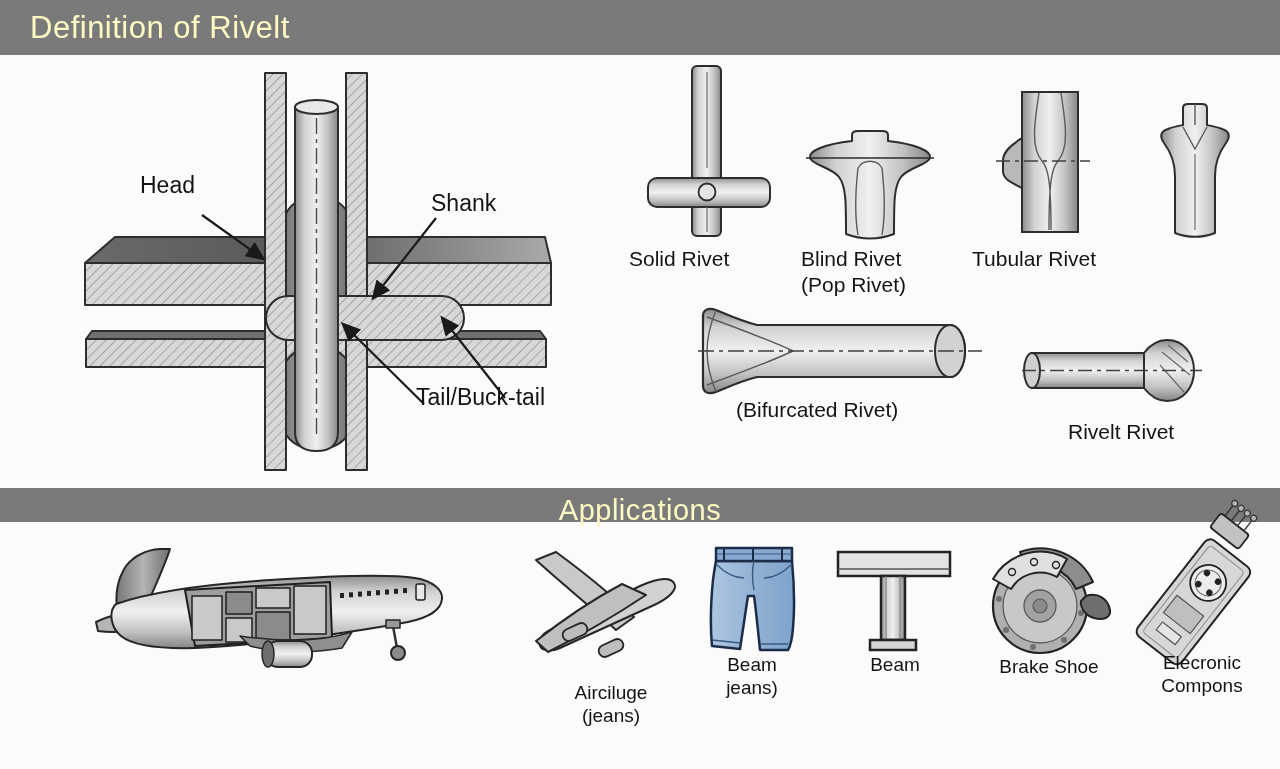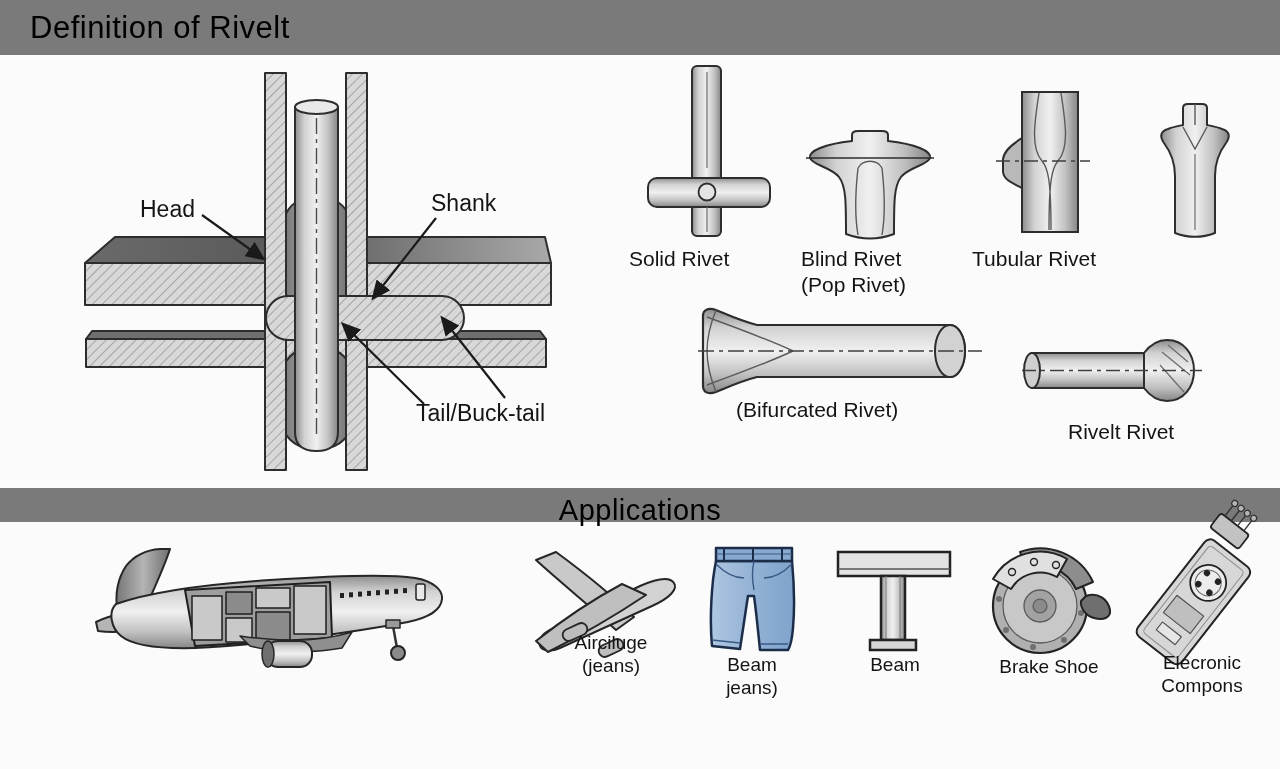--- a/index.html
+++ b/index.html
@@ -1,20 +1,20 @@
 <!DOCTYPE html>
 <html><head>
 <meta charset="utf-8">
 <style>
   html,body{margin:0;padding:0;background:#ffffff;}
   .canvas{
     position:relative;width:1280px;height:769px;overflow:hidden;
     background:#fbfbfb;font-family:"Liberation Sans", sans-serif;
   }
-  .bar{position:absolute;left:0;width:1280px;background:#7a7a7a;color:#000000;}
+  .bar{position:absolute;left:0;width:1280px;background:#7a7a7a;color:#fef9c3;}
   .bar.top{top:0;height:55px;line-height:55px;padding-left:30px;box-sizing:border-box;font-size:31px;letter-spacing:.5px;}
   .bar.apps{top:488px;height:34px;line-height:45px;text-align:center;font-size:29px;letter-spacing:.5px;}
   .art{position:absolute;left:0;top:0;}
   .dlbl{position:absolute;font-size:23px;color:#141414;white-space:nowrap;}
   .tlbl{position:absolute;font-size:21px;line-height:1.22;color:#141414;}
   .albl{position:absolute;text-align:center;font-size:19px;line-height:1.22;color:#141414;}
 </style>
 </head>
 <body>
 
@@ -228,42 +228,42 @@
       <circle cx="1193" cy="577" r="13" fill="none" stroke="#666666" stroke-width="1"></circle>
       <circle cx="1186" cy="570" r="3.2" fill="#222222"></circle>
         <circle cx="1200" cy="570" r="3.2" fill="#222222"></circle>
       <circle cx="1186" cy="584" r="3.2" fill="#222222"></circle>
         <circle cx="1200" cy="584" r="3.2" fill="#222222"></circle>
       <rect x="1176" y="606" width="34" height="22" fill="#bfbfbf" stroke="#555555" stroke-width="1.2"></rect>
       <rect x="1181" y="636" width="24" height="10" fill="#e6e6e6" stroke="#555555" stroke-width="1.2"></rect>
     </g>
   </svg>
 
-  <div class="dlbl" style="left:140px;top:196px">Head</div>
+  <div class="dlbl" style="left:140px;top:172px">Head</div>
   <div class="dlbl" style="left:431px;top:190px">Shank</div>
-  <div class="dlbl" style="left:416px;top:400px">Tail/Buck-tail</div>
+  <div class="dlbl" style="left:416px;top:384px">Tail/Buck-tail</div>
 
   <div class="tlbl" style="left:629px;top:246px;width:160px">
     <div>Solid Rivet</div>
   </div>
   <div class="tlbl" style="left:972px;top:246px;width:162px">
     <div>Tubular Rivet</div>
   </div>
   <div class="tlbl" style="left:801px;top:246px;width:160px">
     <div>Blind Rivet</div>
     <div>(Pop Rivet)</div>
   </div>
   <div class="tlbl" style="left:736px;top:397px;width:220px">
     <div>(Bifurcated Rivet)</div>
   </div>
   <div class="tlbl" style="left:1068px;top:419px;width:160px">
     <div>Rivelt Rivet</div>
   </div>
 
-  <div class="albl" style="left:531px;top:631px;width:160px">
+  <div class="albl" style="left:531px;top:681px;width:160px">
     <div>Airciluge</div>
     <div>(jeans)</div>
   </div>
   <div class="albl" style="left:672px;top:653px;width:160px">
     <div>Beam</div>
     <div>jeans)</div>
   </div>
   <div class="albl" style="left:795px;top:653px;width:200px">
     <div>Beam</div>
   </div>

